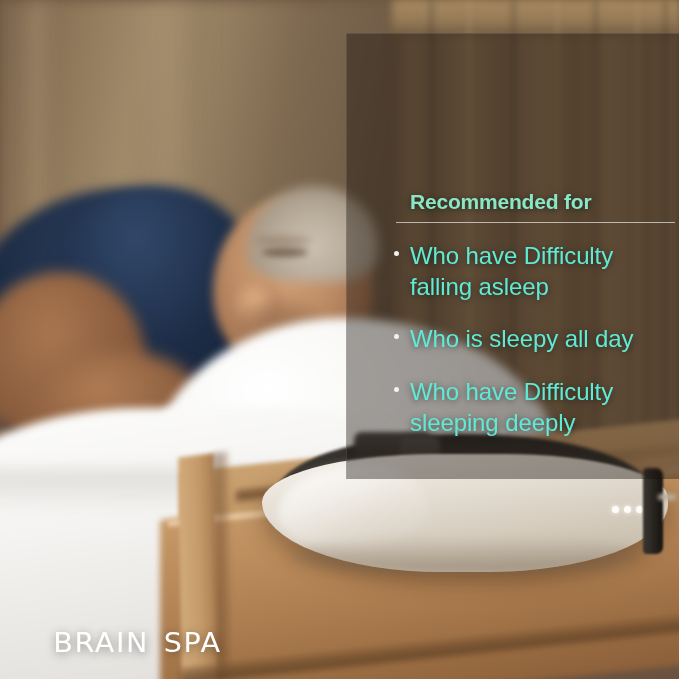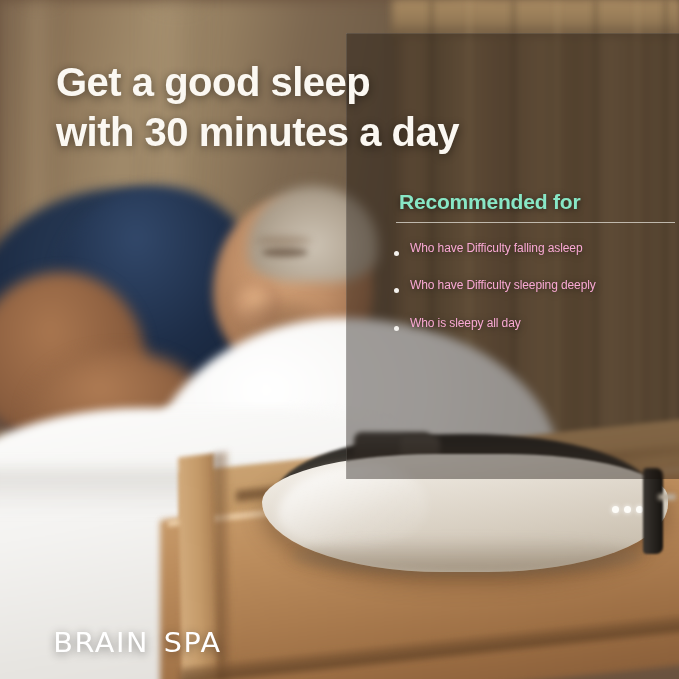--- a/index.html
+++ b/index.html
@@ -438,21 +438,21 @@
     font-size: 40px;
     font-weight: 700;
     line-height: 1.25;
     letter-spacing: -0.5px;
     text-shadow: 0 2px 10px rgba(0,0,0,.45);
     white-space: pre-line;
   }
 
   .recommended-title {
     position: absolute;
-    left: 399px; top: 190px;
+    left: 410px; top: 190px;
     color: #88e7c6;
     font-family: "Liberation Sans", sans-serif;
     font-size: 21px;
     font-weight: 700;
     letter-spacing: -0.2px;
     text-shadow: 0 1px 6px rgba(0,0,0,.55);
   }
   .recommended-rule {
     position: absolute;
     left: 396px; top: 222px;
@@ -465,23 +465,23 @@
     left: 394px; top: 241px;
     width: 285px;
     margin: 0;
     padding: 0;
     list-style: none;
   }
   .bullet-item {
     position: relative;
     margin: 0 0 22px 0;
     padding-left: 16px;
-    color: #f9a8d4;
+    color: #5eead4;
     font-family: "Liberation Sans", sans-serif;
-    font-size: 12px;
+    font-size: 24px;
     font-weight: 400;
     line-height: 1.28;
     letter-spacing: -0.1px;
     text-shadow: 0 1px 7px rgba(0,0,0,.55);
   }
   .bullet-item:last-child { margin-bottom: 0; }
   .bullet-dot {
     position: absolute;
     left: 0; top: 10px;
     width: 5px; height: 5px;
@@ -571,38 +571,36 @@
       </div>
       <div class="device-cap"></div>
       <div class="device-cable"></div>
     </div>
   </div>
 
   <div class="info-panel"></div>
   <div class="panel-edge-top"></div>
   <div class="panel-edge-left"></div>
 
-  <div class="headline">Get a good sleep
-with 30 minutes a day</div>
 
   <div class="recommended-title">Recommended for</div>
   <div class="recommended-rule"></div>
 
   <ul class="bullet-list">
     <li class="bullet-item">
       <span class="bullet-dot"></span>
       <span>Who have Difficulty falling asleep</span>
     </li>
     <li class="bullet-item">
       <span class="bullet-dot"></span>
-      <span>Who have Difficulty sleeping deeply</span>
+      <span>Who is sleepy all day</span>
     </li>
     <li class="bullet-item">
       <span class="bullet-dot"></span>
-      <span>Who is sleepy all day</span>
+      <span>Who have Difficulty sleeping deeply</span>
     </li>
   </ul>
 
   <div class="brand-logo">
     <span class="brand-mark">Brain SPA</span>
   </div>
 
 </div>
 
 </body></html>

